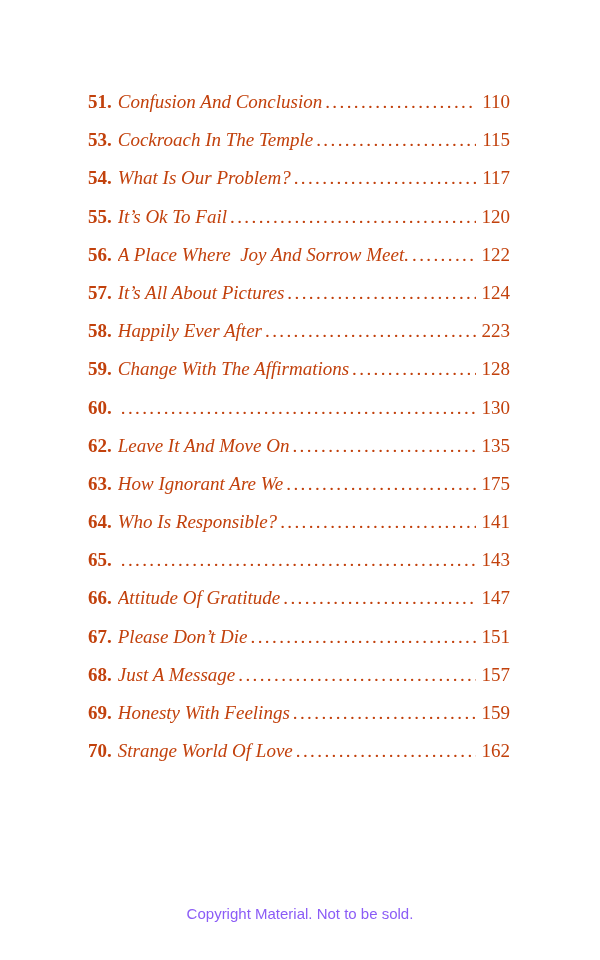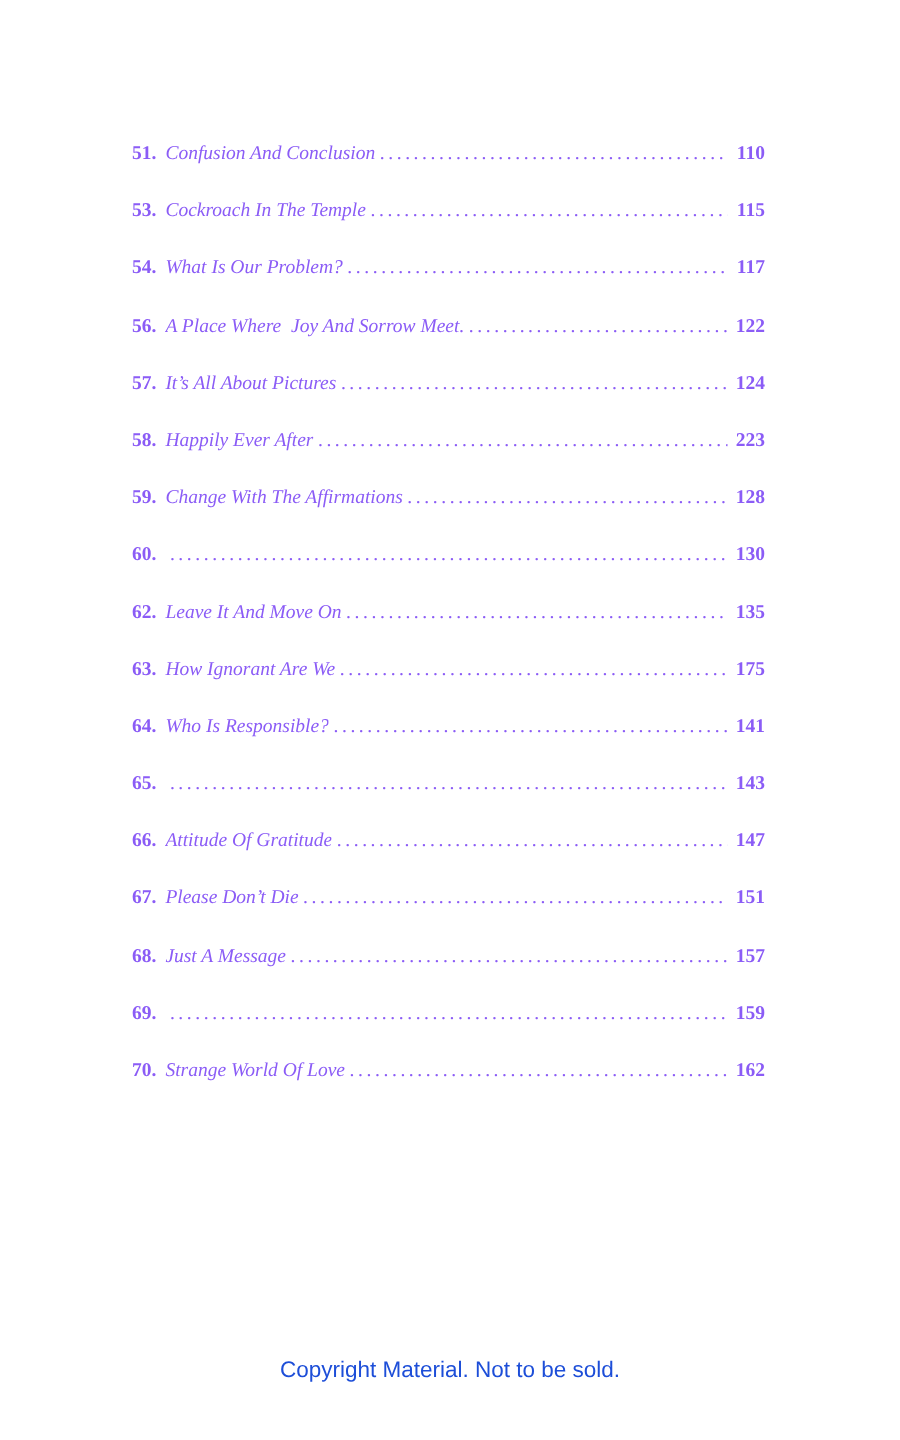--- a/index.html
+++ b/index.html
@@ -23,22 +23,22 @@
     position: absolute;
     left: 88px;
     right: 90px;
     top: 83px;
   }
   .toc-row {
     display: flex;
     align-items: baseline;
     height: 38.2px;
     line-height: 38.2px;
-    font-size: 13px;
-    color: #8b5cf6;
+    font-size: 19px;
+    color: #c2410c;
     white-space: nowrap;
   }
   .toc-num {
     font-weight: bold;
     margin-right: 6px;
     flex: 0 0 auto;
   }
   .toc-title {
     flex: 0 1 auto;
     white-space: pre;
@@ -52,31 +52,30 @@
     min-width: 12px;
   }
   .toc-dots::after {
     content: "....................................................................................................";
     letter-spacing: 2.4px;
   }
   .toc-page {
     flex: 0 0 auto;
     margin-left: 6px;
     text-align: right;
-    font-weight: bold;
   }
   .footer-note {
     position: absolute;
     left: 0;
     right: 0;
     top: 905px;
     text-align: center;
     font-family: "Liberation Sans", sans-serif;
     font-size: 15px;
-    color: #1d4ed8;
+    color: #8b5cf6;
   }
 </style>
 </head>
 <body>
 
 <div class="page">
 
   <div class="toc-list">
     <div class="toc-row">
       <span class="toc-num">51.</span>
@@ -93,20 +92,26 @@
       <span class="toc-page">115</span>
     </div>
 
     <div class="toc-row">
       <span class="toc-num">54.</span>
       <span class="toc-title">What Is Our Problem?</span>
       <span class="toc-dots"></span>
       <span class="toc-page">117</span>
     </div>
 
+    <div class="toc-row">
+      <span class="toc-num">55.</span>
+      <span class="toc-title">It’s Ok To Fail</span>
+      <span class="toc-dots"></span>
+      <span class="toc-page">120</span>
+    </div>
 
     <div class="toc-row">
       <span class="toc-num">56.</span>
       <span class="toc-title">A Place Where  Joy And Sorrow Meet.</span>
       <span class="toc-dots"></span>
       <span class="toc-page">122</span>
     </div>
 
     <div class="toc-row">
       <span class="toc-num">57.</span>
@@ -179,20 +184,21 @@
 
     <div class="toc-row">
       <span class="toc-num">68.</span>
       <span class="toc-title">Just A Message</span>
       <span class="toc-dots"></span>
       <span class="toc-page">157</span>
     </div>
 
     <div class="toc-row">
       <span class="toc-num">69.</span>
+      <span class="toc-title">Honesty With Feelings</span>
       <span class="toc-dots"></span>
       <span class="toc-page">159</span>
     </div>
 
     <div class="toc-row">
       <span class="toc-num">70.</span>
       <span class="toc-title">Strange World Of Love</span>
       <span class="toc-dots"></span>
       <span class="toc-page">162</span>
     </div>

